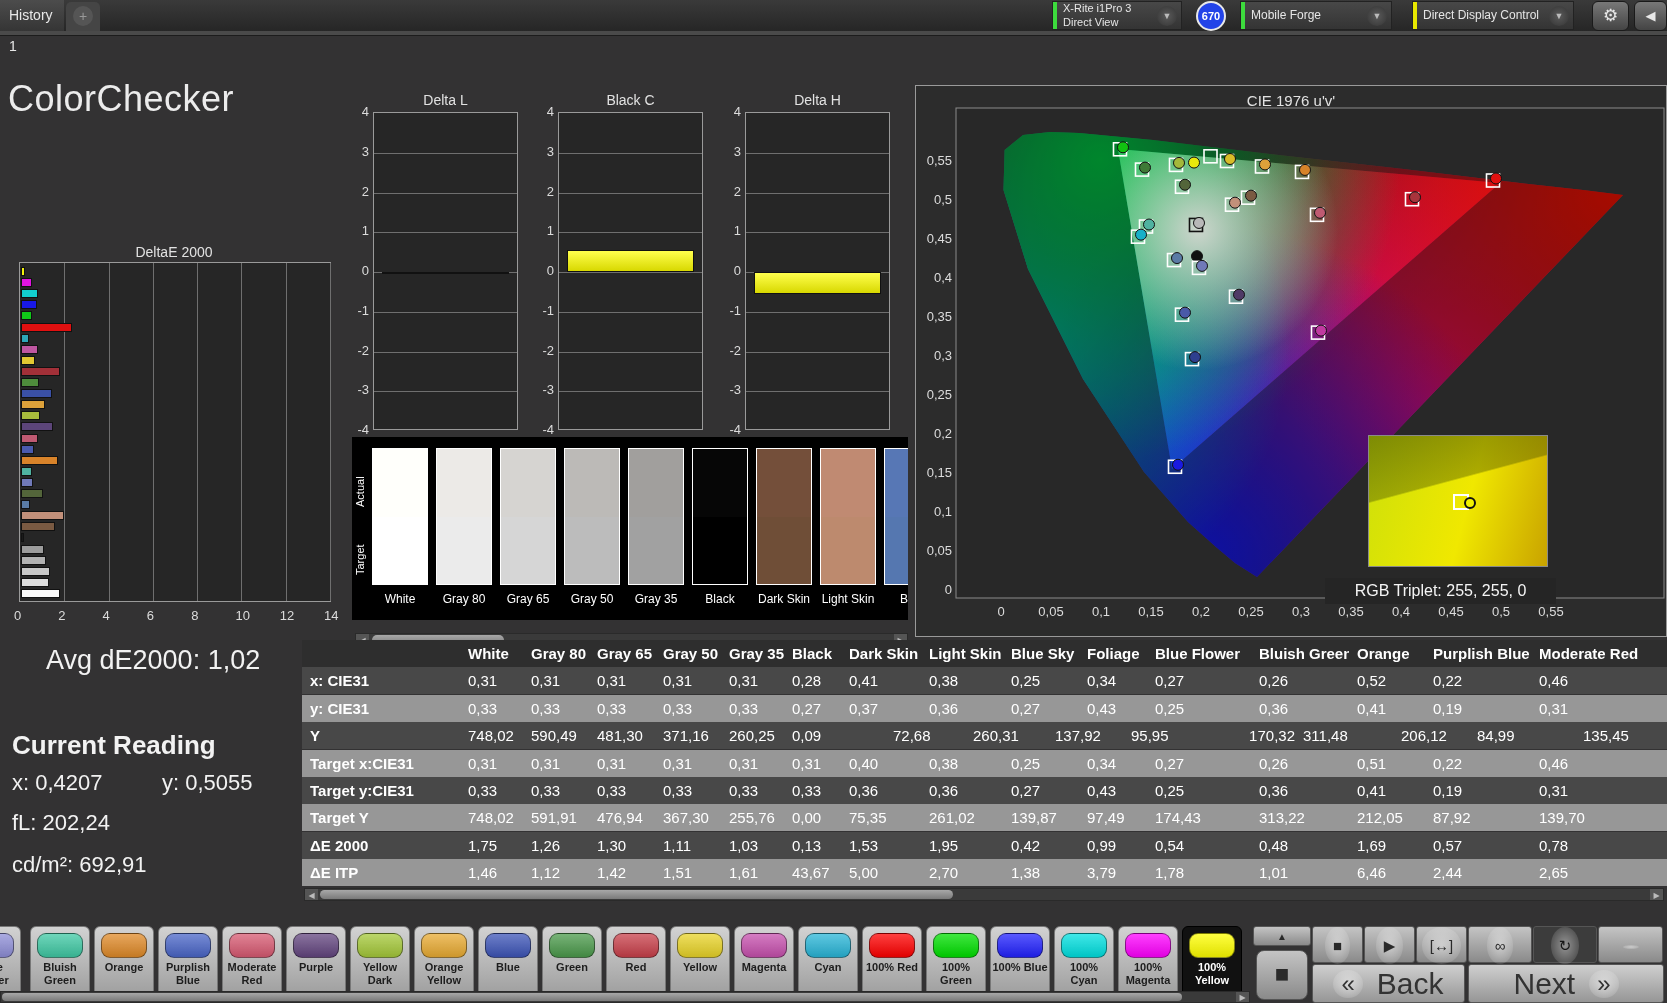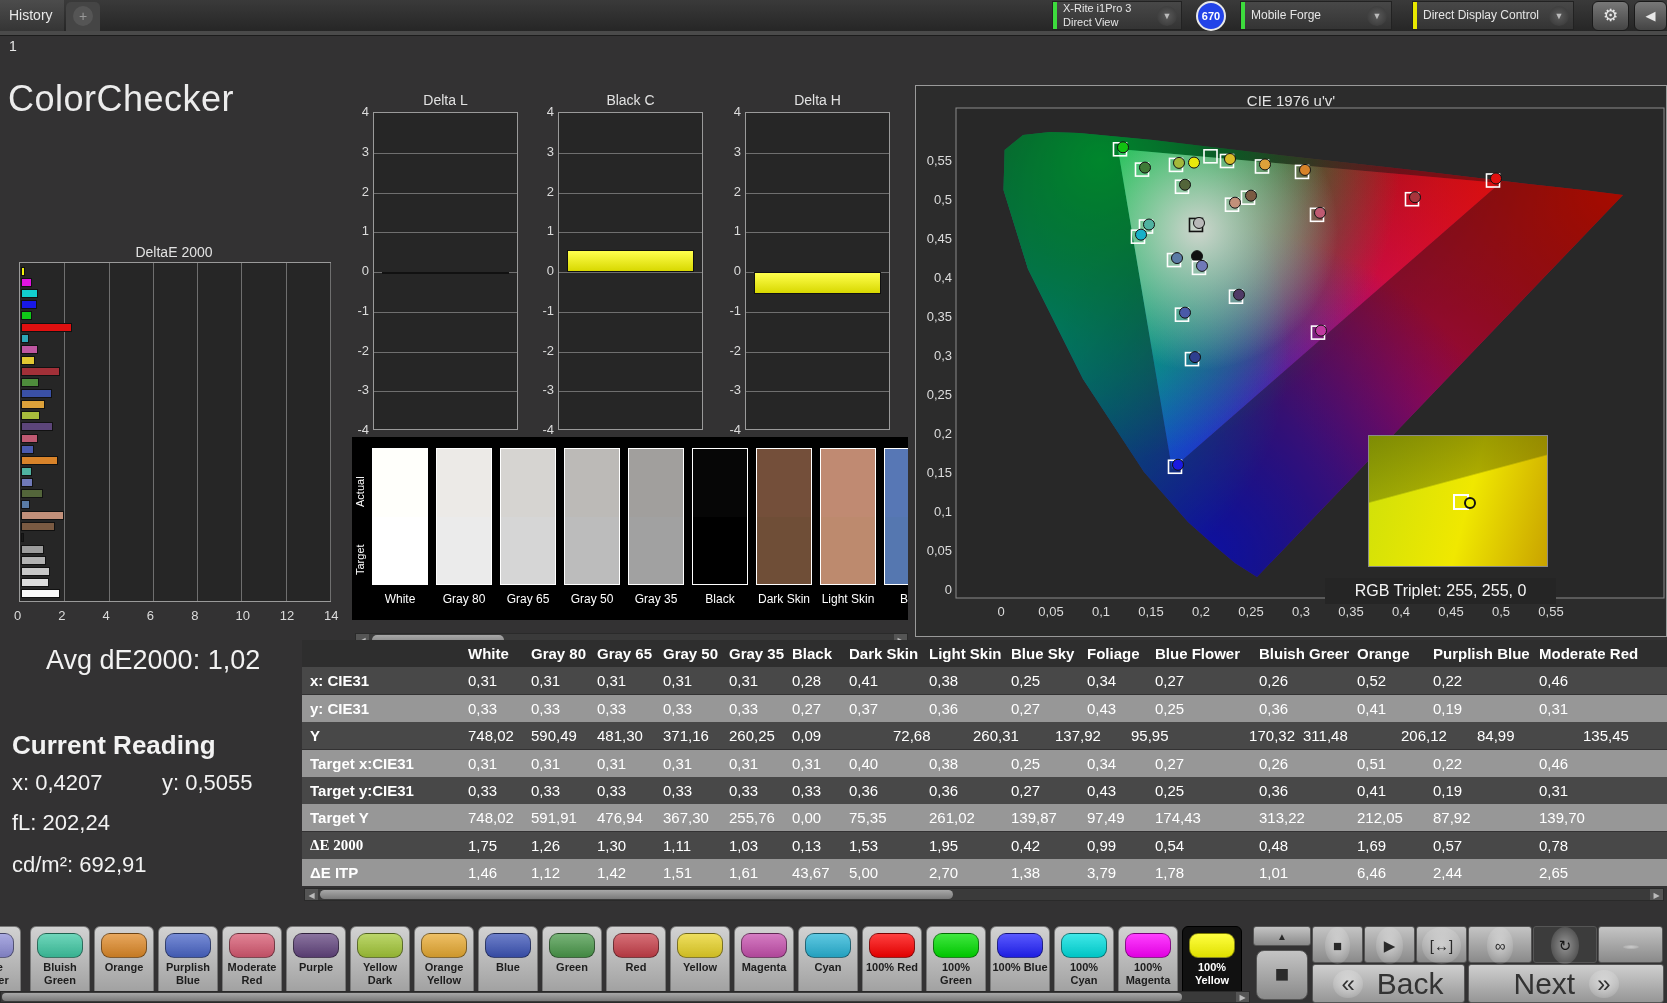--- a/index.html
+++ b/index.html
@@ -527,21 +527,21 @@
         <div class="tcell" style="width: 82px;">261,02</div>
         <div class="tcell" style="width: 76px;">139,87</div>
         <div class="tcell" style="width: 68px;">97,49</div>
         <div class="tcell" style="width: 104px;">174,43</div>
         <div class="tcell" style="width: 98px;">313,22</div>
         <div class="tcell" style="width: 76px;">212,05</div>
         <div class="tcell" style="width: 106px;">87,92</div>
         <div class="tcell" style="width: 140px;">139,70</div>
       </div>
       <div class="trow dark" style="top: 191.8px;">
-        <div class="tcell lab" style="width: 158px; font-family: Liberation Serif, serif;">ΔE 2000</div>
+        <div class="tcell lab" style="width: 158px;">ΔE 2000</div>
         <div class="tcell" style="width: 63px;">1,75</div>
         <div class="tcell" style="width: 66px;">1,26</div>
         <div class="tcell" style="width: 66px;">1,30</div>
         <div class="tcell" style="width: 66px;">1,11</div>
         <div class="tcell" style="width: 63px;">1,03</div>
         <div class="tcell" style="width: 57px;">0,13</div>
         <div class="tcell" style="width: 80px;">1,53</div>
         <div class="tcell" style="width: 82px;">1,95</div>
         <div class="tcell" style="width: 76px;">0,42</div>
         <div class="tcell" style="width: 68px;">0,99</div>

